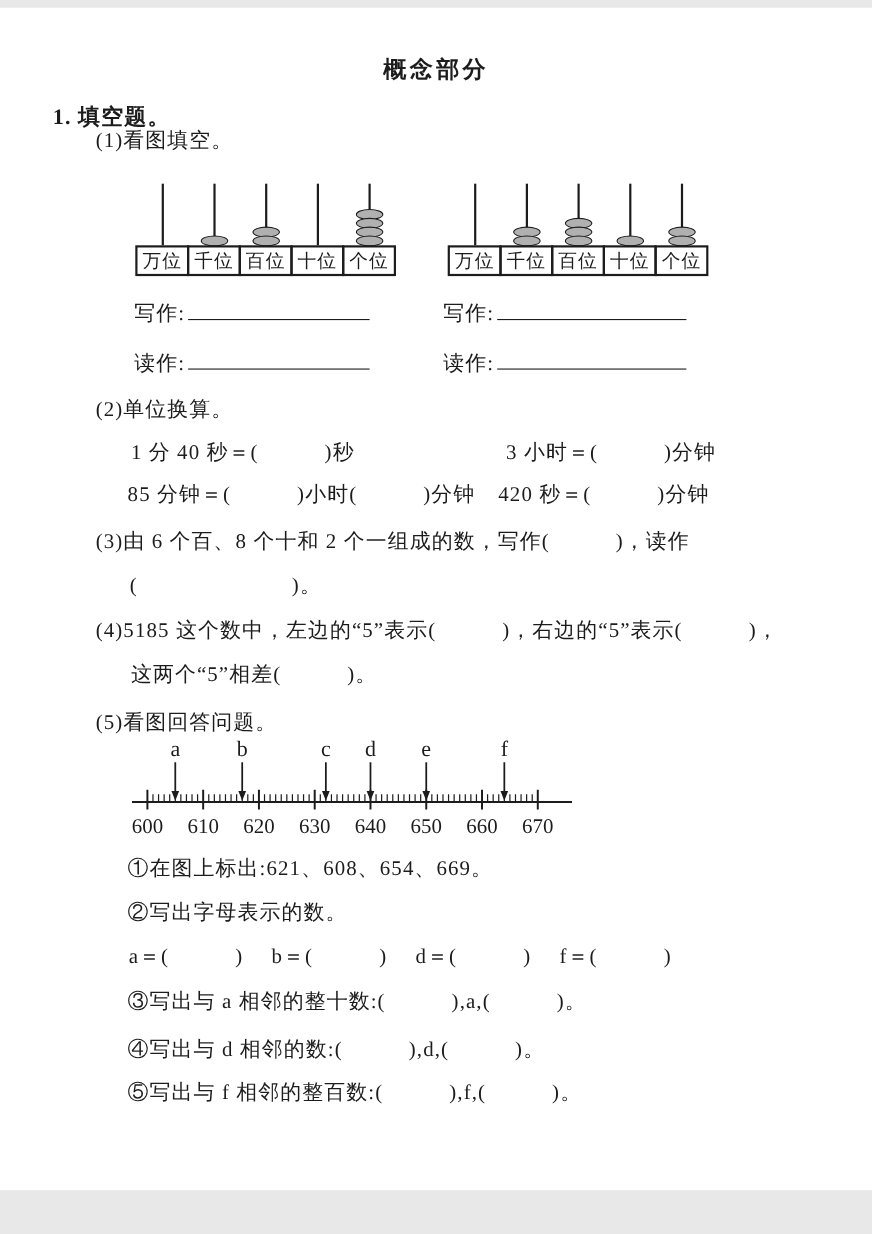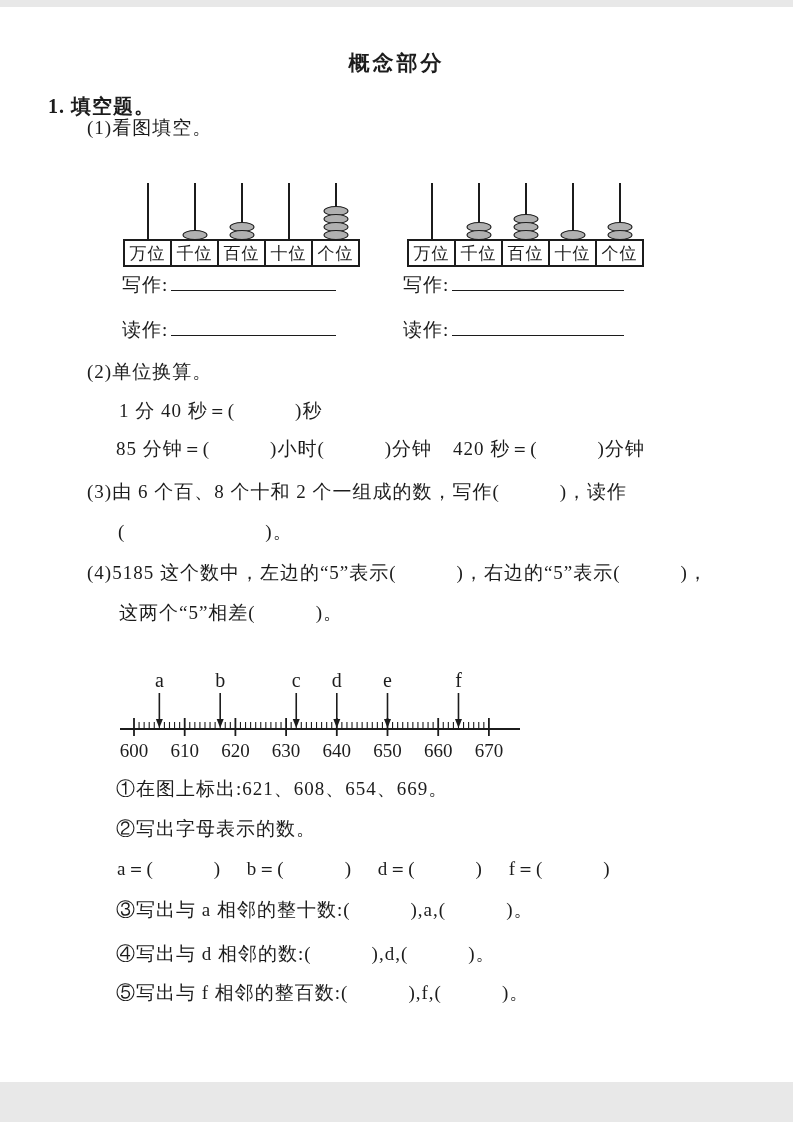--- a/index.html
+++ b/index.html
@@ -18,21 +18,21 @@
   .t{position:absolute;font-size:19px;letter-spacing:1px;white-space:nowrap;color:var(--ink);}
   .bold{font-weight:bold;}
   .title{position:absolute;top:42px;left:0;width:100%;text-align:center;
          font-size:21px;font-weight:bold;letter-spacing:3px;}
   .footer{position:absolute;top:1088px;left:12px;width:100%;text-align:center;
           font-size:14px;color:var(--footer-text);letter-spacing:5px;}
   
   .blank{display:inline-block;width:165px;height:1.05em;margin-left:3px;
          border-bottom:1.6px solid var(--ink);vertical-align:baseline;}
   
-  .abacus{position:absolute;top:176px;display:flex;}
+  .abacus{position:absolute;top:160px;display:flex;}
   #abacus-0{left:123px;}
   #abacus-1{left:407px;}
   .abacus-col{position:relative;width:49px;height:84px;}
   .abacus-col + .abacus-col{margin-left:-2px;}
   .rod{position:absolute;left:calc(50% - 1px);top:0;width:2px;height:56px;background:var(--ink);}
   .beads{position:absolute;left:50%;transform:translateX(-50%);bottom:27px;
          display:flex;flex-direction:column;align-items:center;}
   .bead{width:25px;height:10px;box-sizing:border-box;border:1.8px solid var(--ink);
         border-radius:50%;background:var(--bead-fill);}
   .bead + .bead{margin-top:-2px;}
@@ -131,29 +131,31 @@
       </div>
     </div>
 
   <div class="t" style="top:263px;left:122px"><span>写作:</span><span class="blank"></span></div>
   <div class="t" style="top:263px;left:403px"><span>写作:</span><span class="blank" style="width:172px"></span></div>
   <div class="t" style="top:308px;left:122px"><span>读作:</span><span class="blank"></span></div>
   <div class="t" style="top:308px;left:403px"><span>读作:</span><span class="blank" style="width:172px"></span></div>
 
   <div class="t" style="top:352px;left:87px">(2)单位换算。</div>
   <div class="t" style="top:391px;left:119px">1 分 40 秒＝(　　　)秒</div>
+  <div class="t" style="top:391px;left:460px">3 小时＝(　　　)分钟</div>
   <div class="t" style="top:429px;left:116px">85 分钟＝(　　　)小时(　　　)分钟</div>
   <div class="t" style="top:429px;left:453px">420 秒＝(　　　)分钟</div>
 
   <div class="t" style="top:472px;left:87px">(3)由 6 个百、8 个十和 2 个一组成的数，写作(　　　)，读作</div>
   <div class="t" style="top:512px;left:118px">(　　　　　　　)。</div>
 
   <div class="t" style="top:553px;left:87px">(4)5185 这个数中，左边的“5”表示(　　　)，右边的“5”表示(　　　)，</div>
   <div class="t" style="top:593px;left:119px">这两个“5”相差(　　　)。</div>
 
+  <div class="t" style="top:637px;left:87px">(5)看图回答问题。</div>
 
   <svg class="numberline" id="numberline-svg" width="430" height="96">
       <line x1="12" y1="62" x2="412" y2="62" stroke="var(--ink)" stroke-width="1.8"></line>
       <line x1="26" y1="51" x2="26" y2="69" stroke="var(--ink)" stroke-width="1.8"></line>
       <line x1="31.07" y1="55" x2="31.07" y2="62" stroke="var(--ink)" stroke-width="1.1"></line>
       <line x1="36.14" y1="55" x2="36.14" y2="62" stroke="var(--ink)" stroke-width="1.1"></line>
       <line x1="41.21" y1="55" x2="41.21" y2="62" stroke="var(--ink)" stroke-width="1.1"></line>
       <line x1="46.28" y1="55" x2="46.28" y2="62" stroke="var(--ink)" stroke-width="1.1"></line>
       <line x1="51.35" y1="55" x2="51.35" y2="62" stroke="var(--ink)" stroke-width="1.1"></line>
       <line x1="56.42" y1="55" x2="56.42" y2="62" stroke="var(--ink)" stroke-width="1.1"></line>

